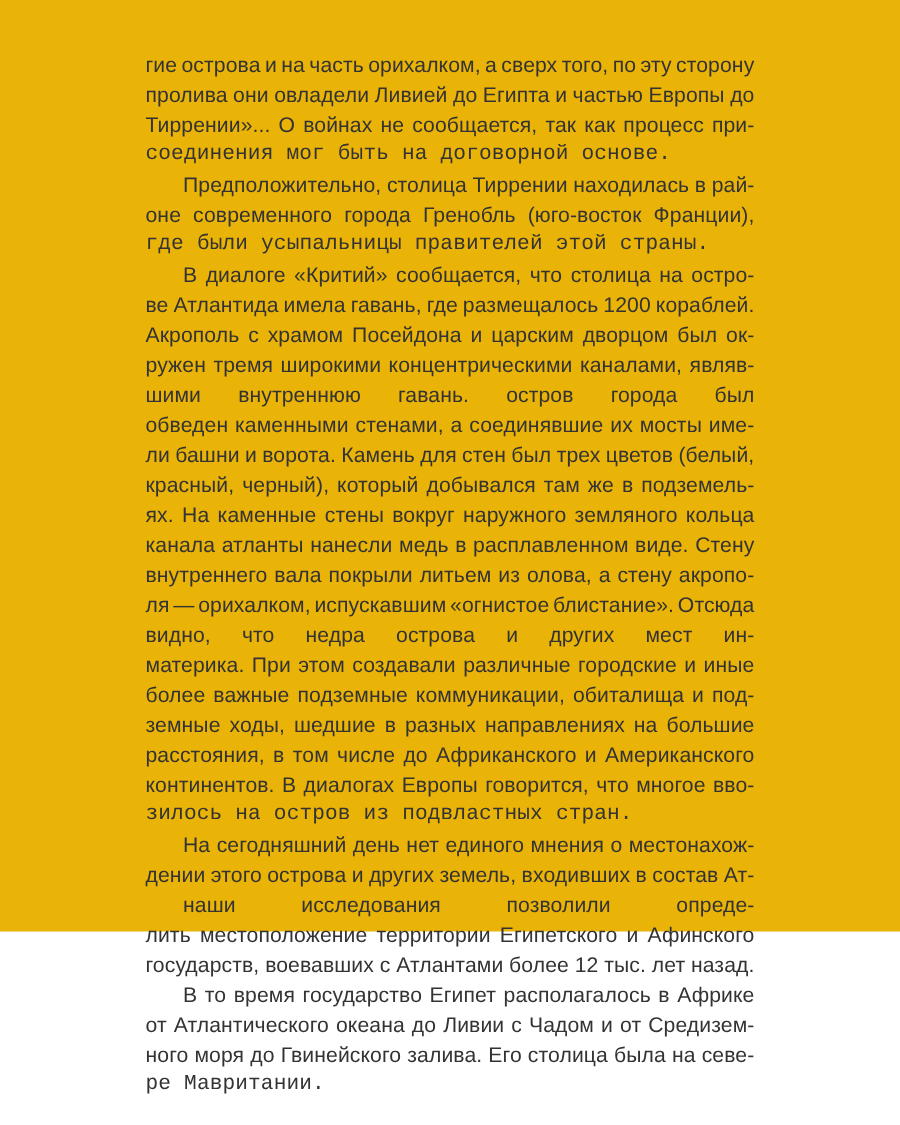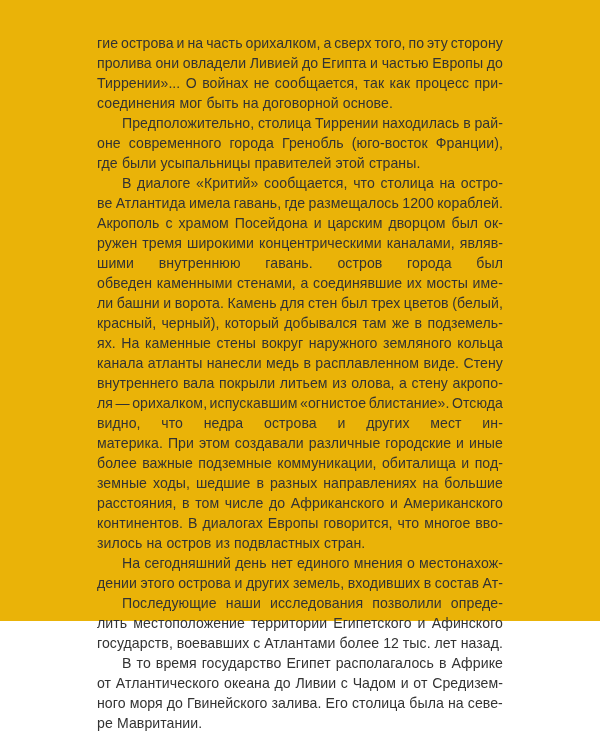--- a/index.html
+++ b/index.html
@@ -59,20 +59,21 @@
     width: 100%;
   }
   .line.just > span {
     white-space: pre;
   }
 
   
   .line.last {
     display: block;
     width: 100%;
+    font-family: Liberation Mono, monospace;
   }
 
   
   .line.indent {
     padding-left: 25px;
     box-sizing: border-box;
   }
   .line.just.indent {
     width: 100%;
   }
@@ -356,21 +357,20 @@
           <span>других</span>
           <span>земель,</span>
           <span>входивших</span>
           <span>в</span>
           <span>состав</span>
           <span>Ат-</span>
         </span>
       </p>
       <p class="para">
         <span class="line just indent">
-          <span>Последующие</span>
           <span>наши</span>
           <span>исследования</span>
           <span>позволили</span>
           <span>опреде-</span>
         </span>
         <span class="line just">
           <span>лить</span>
           <span>местоположение</span>
           <span>территории</span>
           <span>Египетского</span>

